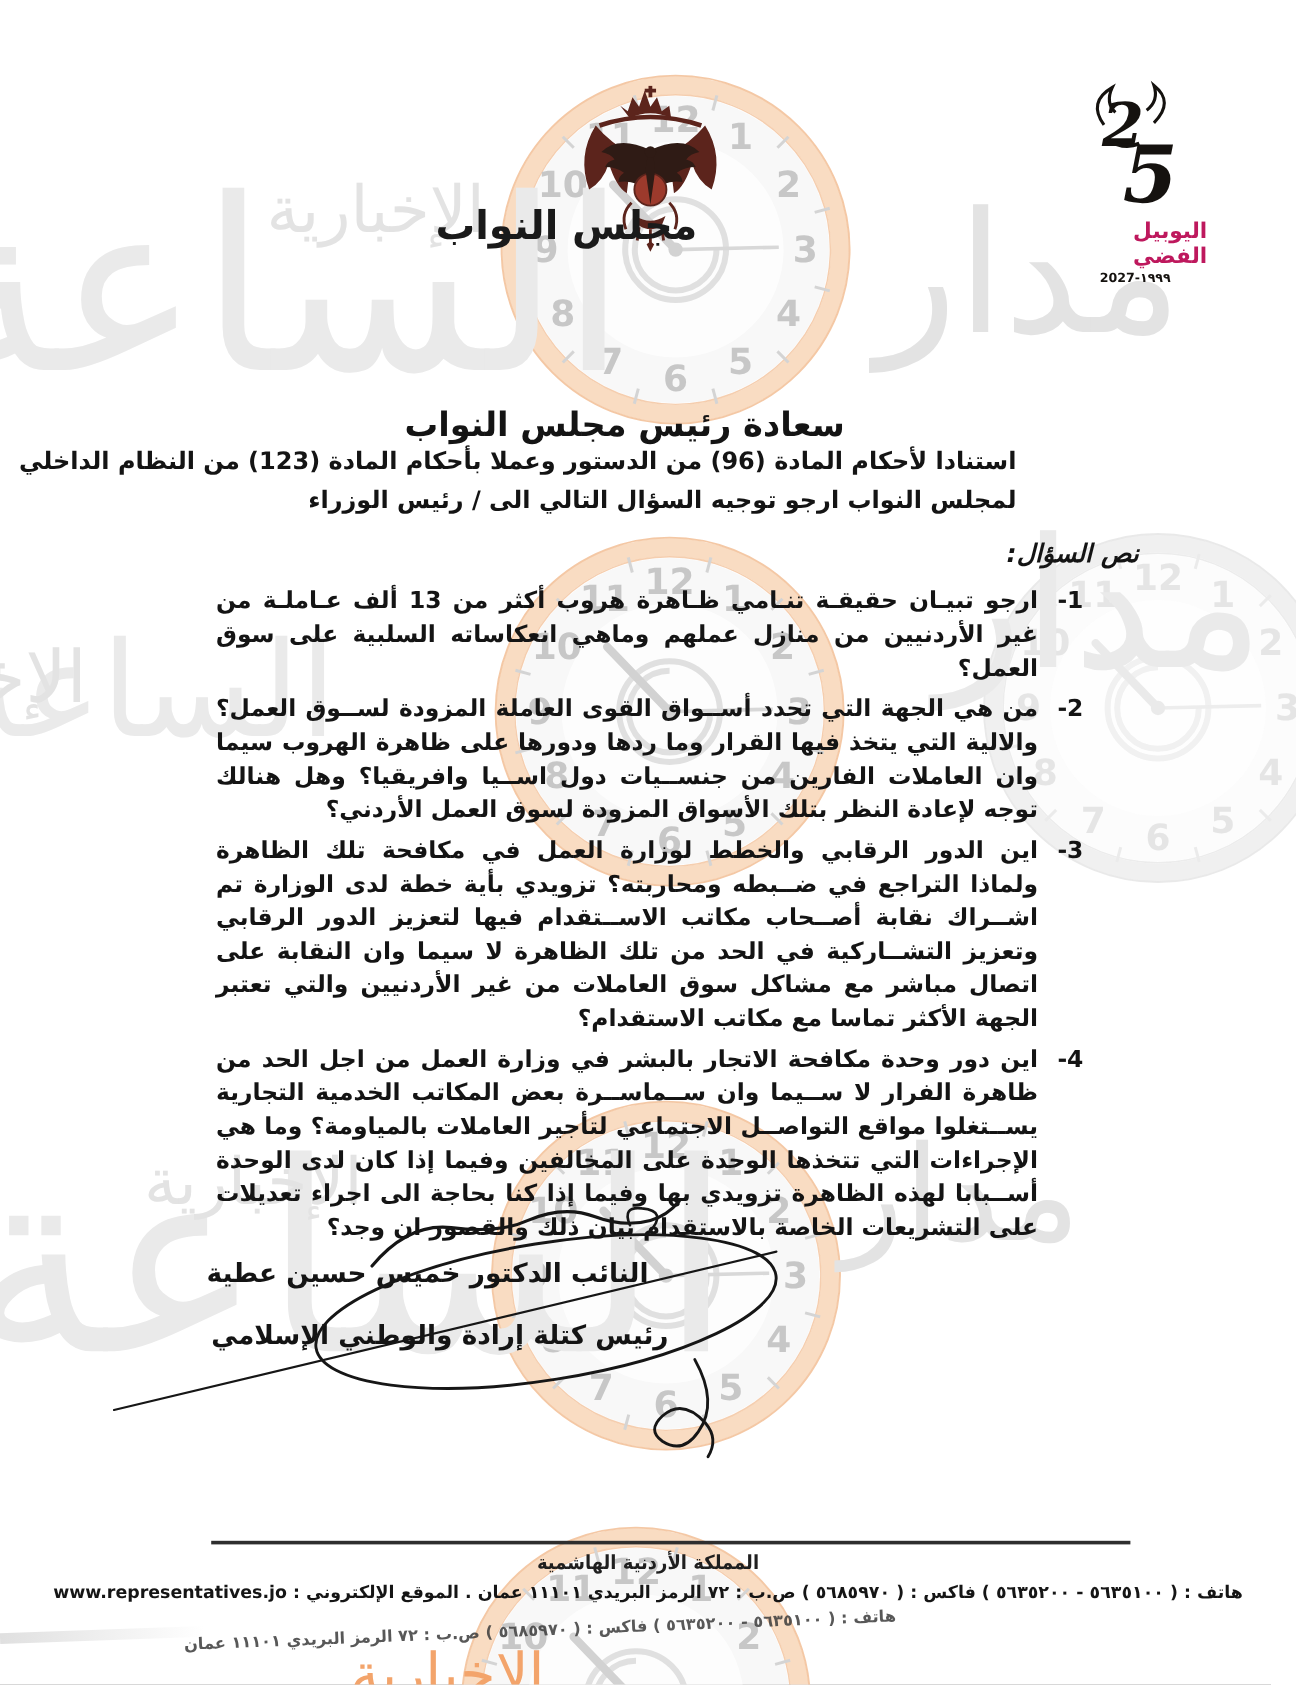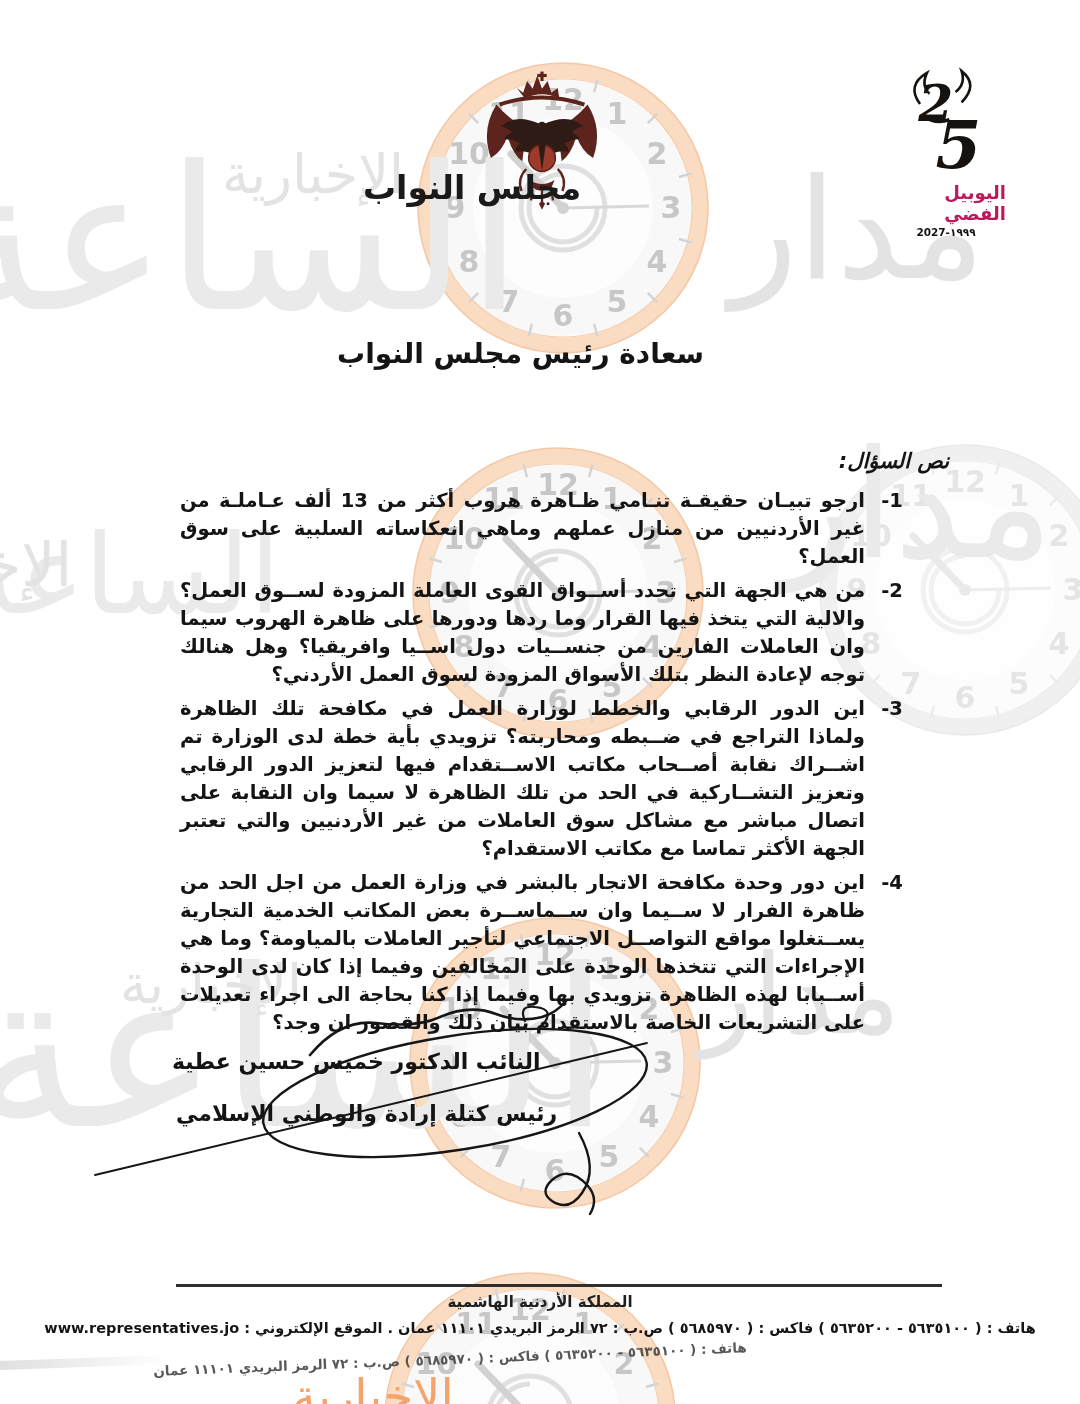--- a/index.html
+++ b/index.html
@@ -154,20 +154,24 @@
       <text x="28" y="62" font-size="58" font-style="italic" font-weight="bold" font-family="DejaVu Serif, serif" fill="#15120f">2</text>
       <text x="48" y="116" font-size="76" font-style="italic" font-weight="bold" font-family="DejaVu Serif, serif" fill="#15120f">5</text>
       <path d="M34,56 q14,10 30,4" stroke="#15120f" stroke-width="4" fill="none"></path>
     </svg>
     <div class="jubilee-label">اليوبيل الفضي</div>
     <div class="jubilee-years">١٩٩٩-2027</div>
   </div>
 
   <div class="abs txt salutation">سعادة رئيس مجلس النواب</div>
 
+  <div class="abs txt intro">
+    <div>استنادا لأحكام المادة (96) من الدستور وعملا بأحكام المادة (123) من النظام الداخلي</div>
+    <div>لمجلس النواب ارجو توجيه السؤال التالي الى / رئيس الوزراء</div>
+  </div>
 
   <div class="abs txt q-label">نص السؤال:</div>
 
   <div class="abs txt items">
     <div class="item">
       <span class="item-num">1-</span>
       <span class="item-txt">ارجو تبيـان حقيقـة تنـامي ظـاهرة هروب أكثر من 13 ألف عـاملـة من غير الأردنيين من منازل عملهم وماهي انعكاساته السلبية على سوق العمل؟</span>
     </div>
     <div class="item">
       <span class="item-num">2-</span>

